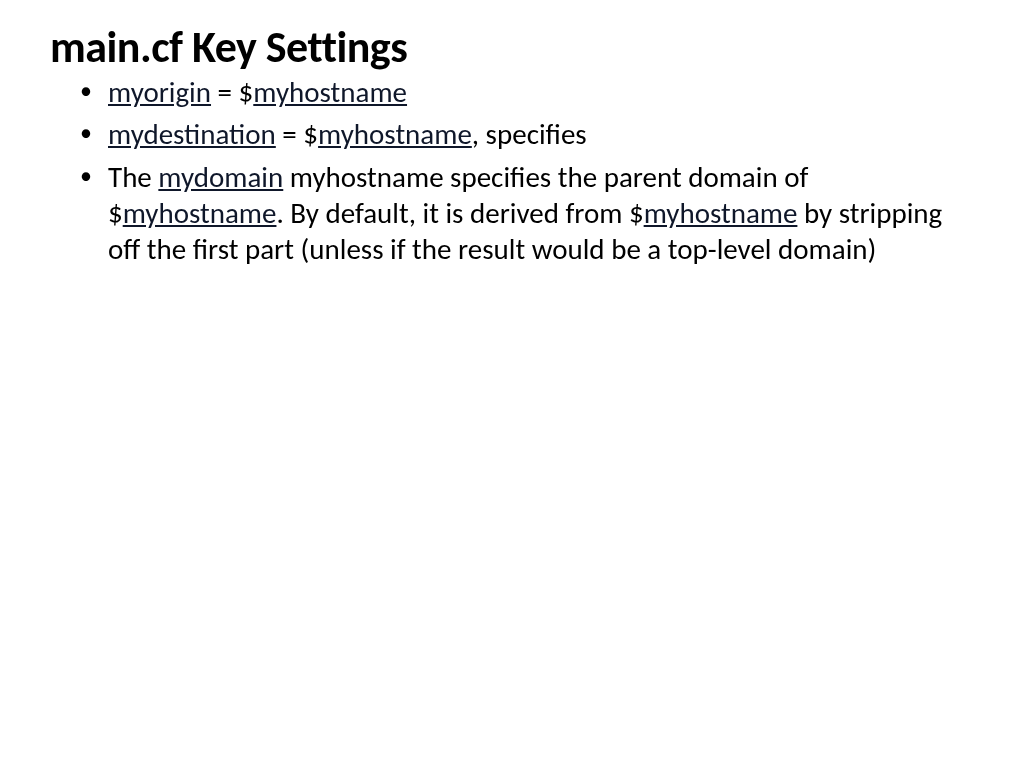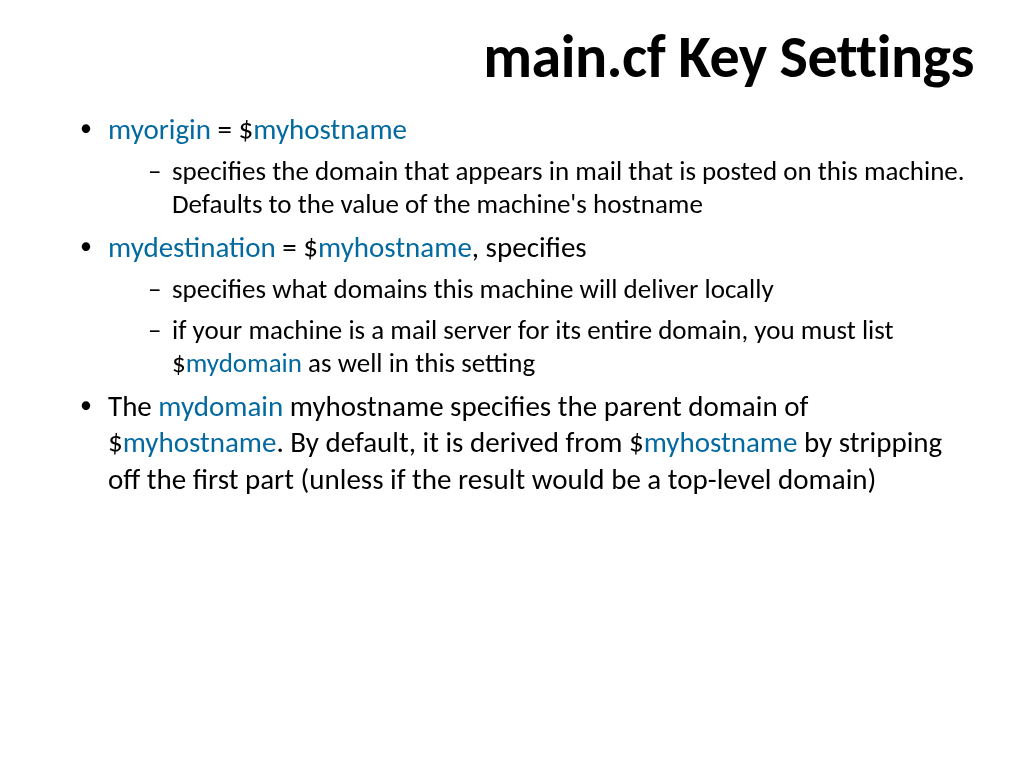--- a/index.html
+++ b/index.html
@@ -10,24 +10,23 @@
     body {
       width: 1024px;
       height: 768px;
       background: #ffffff;
       font-family: Calibri, "Segoe UI", Arial, sans-serif;
       color: #000000;
       padding: 20px 50px 20px 50px;
       overflow: hidden;
     }
     .title {
-      font-size: 60px;
+      font-size: 44px;
       font-weight: bold;
-      text-align: right;
-      margin-bottom: 18px;
+      text-align: left;
       letter-spacing: -0.5px;
     }
     ul.outer {
       list-style: none;
       padding-left: 30px;
     }
     ul.outer > li {
       position: relative;
       font-size: 29px;
       line-height: 1.25;
@@ -53,42 +52,36 @@
       margin-bottom: 8px;
       padding-left: 24px;
     }
     ul.inner > li::before {
       content: "–";
       position: absolute;
       left: 0;
       top: 0;
     }
     .link {
-      color: #0369a1;
+      color: #0f172a;
+      text-decoration: underline;
     }
   </style>
 </head>
 <body>
 
 <h1 class="title">main.cf Key Settings</h1>
 
 <ul class="outer">
 
   <li>
     <span class="link">myorigin</span><span> = $</span><span class="link">myhostname</span>
-    <ul class="inner">
-      <li>specifies the domain that appears in mail that is posted on this machine. Defaults to the value of the machine's hostname</li>
-    </ul>
   </li>
 
   <li>
     <span class="link">mydestination</span><span> = $</span><span class="link">myhostname</span><span>, specifies</span>
-    <ul class="inner">
-      <li>specifies what domains this machine will deliver locally</li>
-      <li><span>if your machine is a mail server for its entire domain, you must list $</span><span class="link">mydomain</span><span> as well in this setting</span></li>
-    </ul>
   </li>
 
   <li>
     <span>The </span><span class="link">mydomain</span><span> myhostname specifies the parent domain of $</span><span class="link">myhostname</span><span>. By default, it is derived from $</span><span class="link">myhostname</span><span> by stripping off the first part (unless if the result would be a top-level domain)</span>
   </li>
 
 </ul>
 
 </body></html>

